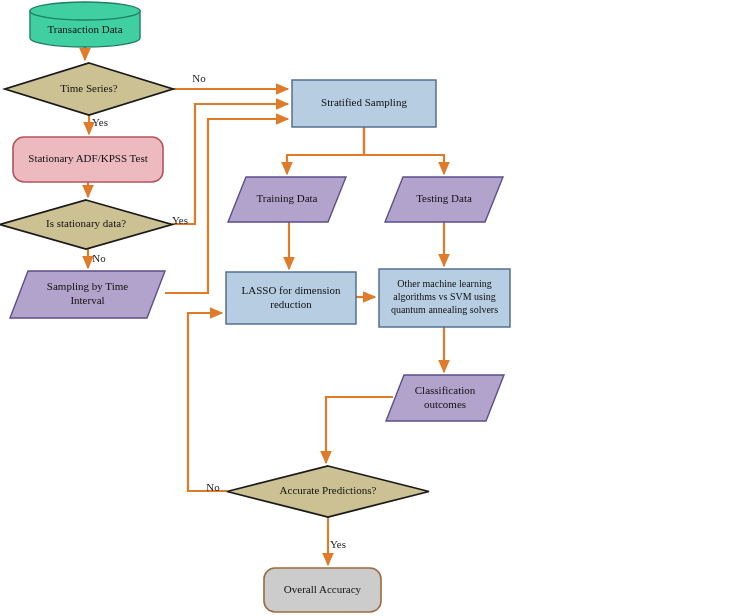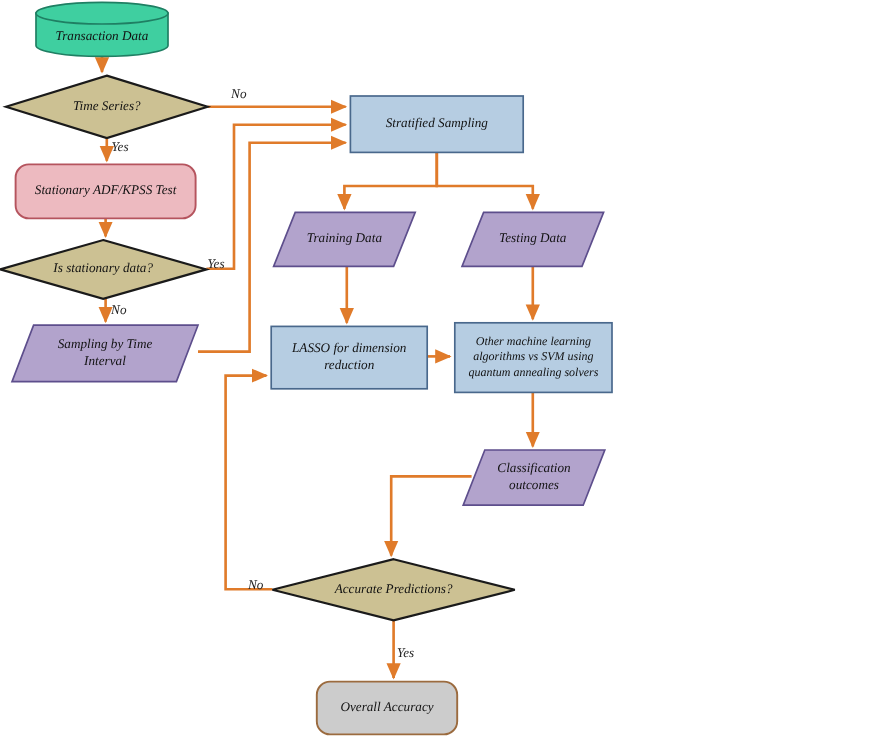--- a/index.html
+++ b/index.html
@@ -1,21 +1,21 @@
 <!DOCTYPE html>
 <html><head>
 <meta charset="utf-8">
 <style>
   html,body{margin:0;padding:0;background:#ffffff;}
   body{
     font-family:"Liberation Serif", serif;
     width:744px;height:616px;
     position:relative;overflow:hidden;
   }
-  #flow-root{position:absolute;inset:0;width:744px;height:452px;font-style:italic;}
+  #flow-root{position:absolute;inset:0;width:744px;height:452px;}
   svg#flow-canvas{position:absolute;left:0;top:0;width:744px;height:616px;}
   .node-label{
     font-family:"Liberation Serif", serif;
     fill:#111111;
     text-anchor:middle;
     dominant-baseline:middle;
   }
   .edge-label{
     font-family:"Liberation Serif", serif;
     font-size:11px;

